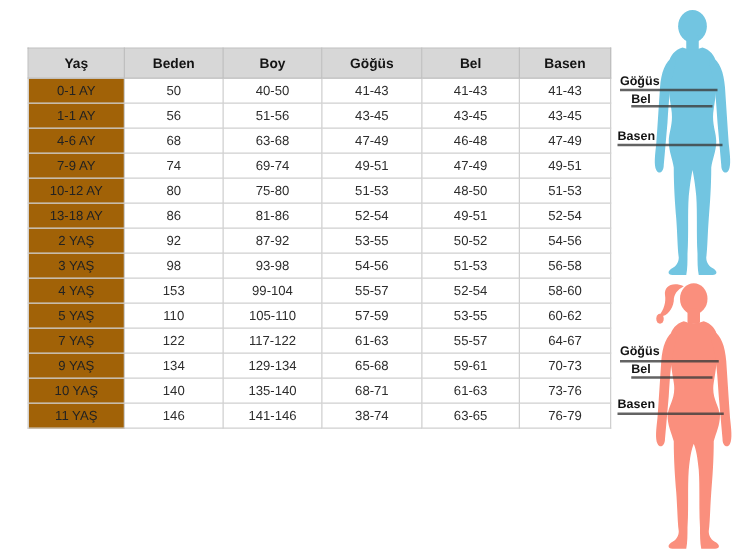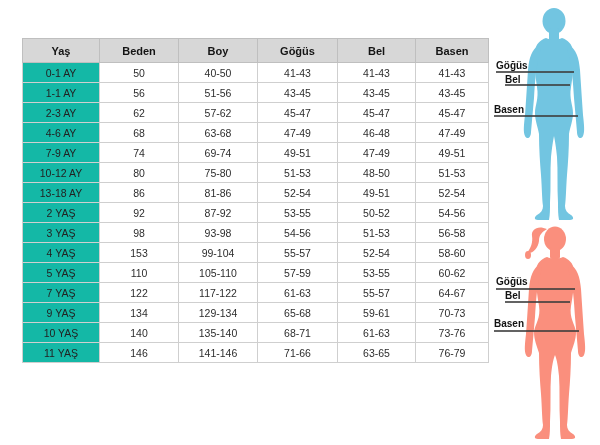--- a/index.html
+++ b/index.html
@@ -15,21 +15,21 @@
     border-collapse:collapse;table-layout:fixed;
   }
   table.size th{
     background:#d7d7d7;color:#141414;font-size:11px;font-weight:bold;
     height:23px;border:1px solid #bfbfbf;padding:0;text-align:center;
   }
   table.size td{
     background:#ffffff;color:#2d2d2d;font-size:10.5px;
     height:19px;border:1px solid #cfcfcf;padding:0;text-align:center;
   }
-  table.size td.age{background:#14b8a6;color:#222;}
+  table.size td.age{background:#a16207;color:#222;}
 
   
   .figure{position:absolute;}
   .figure svg{display:block;width:100%;height:100%;}
   .boyfill{fill:var(--boy-color,#72c5e1);}
   .girlfill{fill:var(--girl-color,#fa8f7d);}
 
   
   .mlabel{
     position:absolute;font-size:10px;font-weight:bold;color:#121212;
@@ -74,28 +74,20 @@
         </tr>
         <tr>
           <td class="age">1-1 AY</td>
           <td>56</td>
           <td>51-56</td>
           <td>43-45</td>
           <td>43-45</td>
           <td>43-45</td>
         </tr>
         <tr>
-          <td class="age">2-3 AY</td>
-          <td>62</td>
-          <td>57-62</td>
-          <td>45-47</td>
-          <td>45-47</td>
-          <td>45-47</td>
-        </tr>
-        <tr>
           <td class="age">4-6 AY</td>
           <td>68</td>
           <td>63-68</td>
           <td>47-49</td>
           <td>46-48</td>
           <td>47-49</td>
         </tr>
         <tr>
           <td class="age">7-9 AY</td>
           <td>74</td>
@@ -173,21 +165,21 @@
           <td>140</td>
           <td>135-140</td>
           <td>68-71</td>
           <td>61-63</td>
           <td>73-76</td>
         </tr>
         <tr>
           <td class="age">11 YAŞ</td>
           <td>146</td>
           <td>141-146</td>
-          <td>71-66</td>
+          <td>38-74</td>
           <td>63-65</td>
           <td>76-79</td>
         </tr>
       </tbody>
   </table>
 
   <div class="figure" style="left:513px;top:7px;width:82px;height:216px;">
     <svg viewBox="0 0 82 216">
       <ellipse class="boyfill" cx="41" cy="14" rx="11.5" ry="13"></ellipse>
       <rect class="boyfill" x="36" y="21" width="10" height="13" rx="2"></rect>

